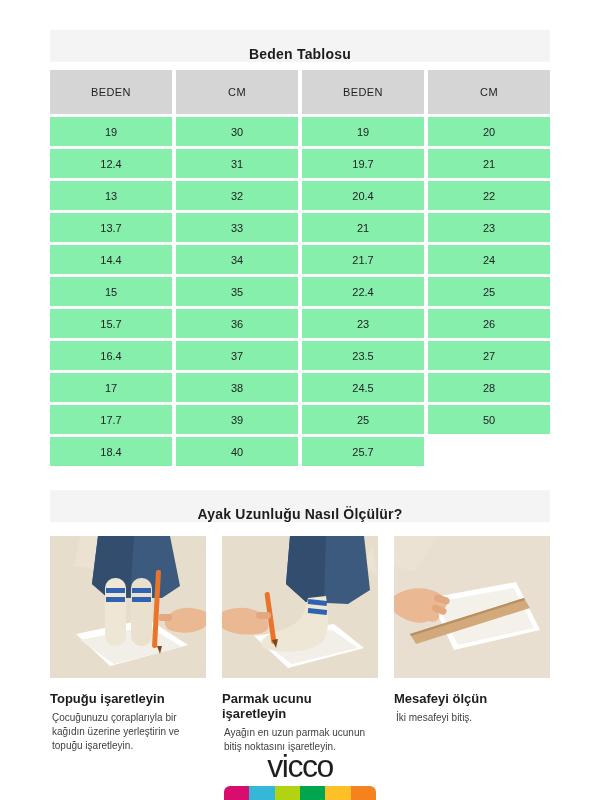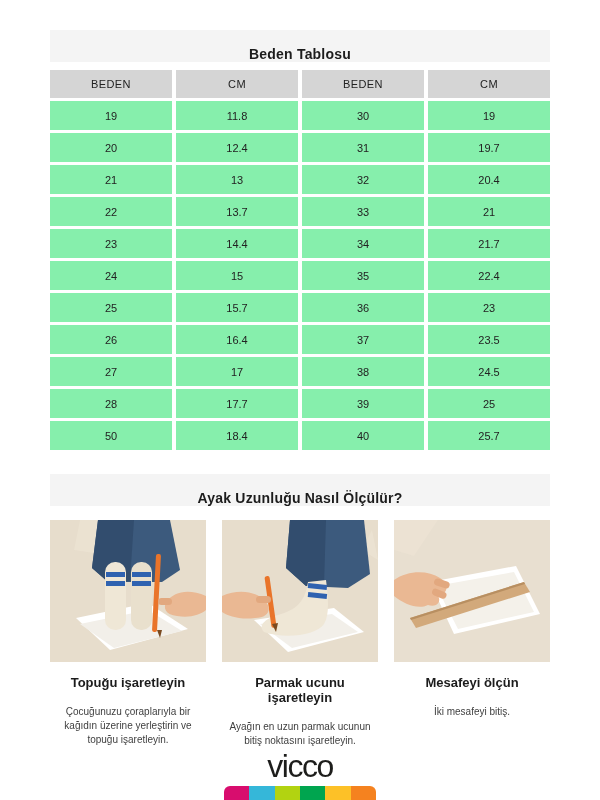--- a/index.html
+++ b/index.html
@@ -12,40 +12,40 @@
     display:flex; align-items:flex-end; justify-content:center;
     font-size:14px; font-weight:bold; letter-spacing:.2px;
   }
 
   .size-grid {
     margin-top:8px;
     display:grid; grid-template-columns:repeat(4,1fr);
     column-gap:4px; row-gap:3px;
   }
   .size-grid .hcell {
-    background:#d5d5d5; height:28px;
+    background:#d5d5d5; height:44px;
     display:flex; align-items:center; justify-content:center;
     font-size:11px; font-weight:normal; letter-spacing:.4px; color:#222;
   }
   .size-grid .cell {
     background:#86efac; height:29px;
     display:flex; align-items:center; justify-content:center;
     font-size:11px; color:#222;
   }
 
   .bar-title.second { margin-top:24px; }
 
   .steps {
     margin-top:14px;
     display:grid; grid-template-columns:repeat(3,1fr); column-gap:16px;
   }
-  .step { text-align:center; }
+  .step { }
   .step .photo { width:100%; height:142px; display:block; }
   .step .step-title { margin-top:13px; font-size:13px; font-weight:bold; }
-  .step .step-desc { margin-top:15px; font-size:10px; line-height:1.4; color:#3f3f3f; padding:0 2px; }
+  .step .step-desc { margin-top:5px; font-size:10px; line-height:1.4; color:#3f3f3f; padding:0 2px; }
 
   .footer { position:absolute; left:0; top:749px; width:600px; text-align:center; }
   .brand { font-size:32px; font-weight:normal; letter-spacing:-1.5px; color:#1d1d1b; line-height:34px; }
   .stripes {
     margin:3px auto 0; width:152px; height:20px; border-radius:6px;
     overflow:hidden; display:flex;
   }
   .stripes .stripe { flex:1 1 0; height:100%; }
 </style>
 </head>
@@ -57,21 +57,20 @@
     <span>Beden Tablosu</span>
   </div>
 
   <div class="size-grid">
     <div class="hcell">BEDEN</div>
     <div class="hcell">CM</div>
     <div class="hcell">BEDEN</div>
     <div class="hcell">CM</div>
 
     <div class="cell">19</div>
-    <div class="cell">11.8</div>
     <div class="cell">30</div>
     <div class="cell">19</div>
 
     <div class="cell">20</div>
     <div class="cell">12.4</div>
     <div class="cell">31</div>
     <div class="cell">19.7</div>
 
     <div class="cell">21</div>
     <div class="cell">13</div>

